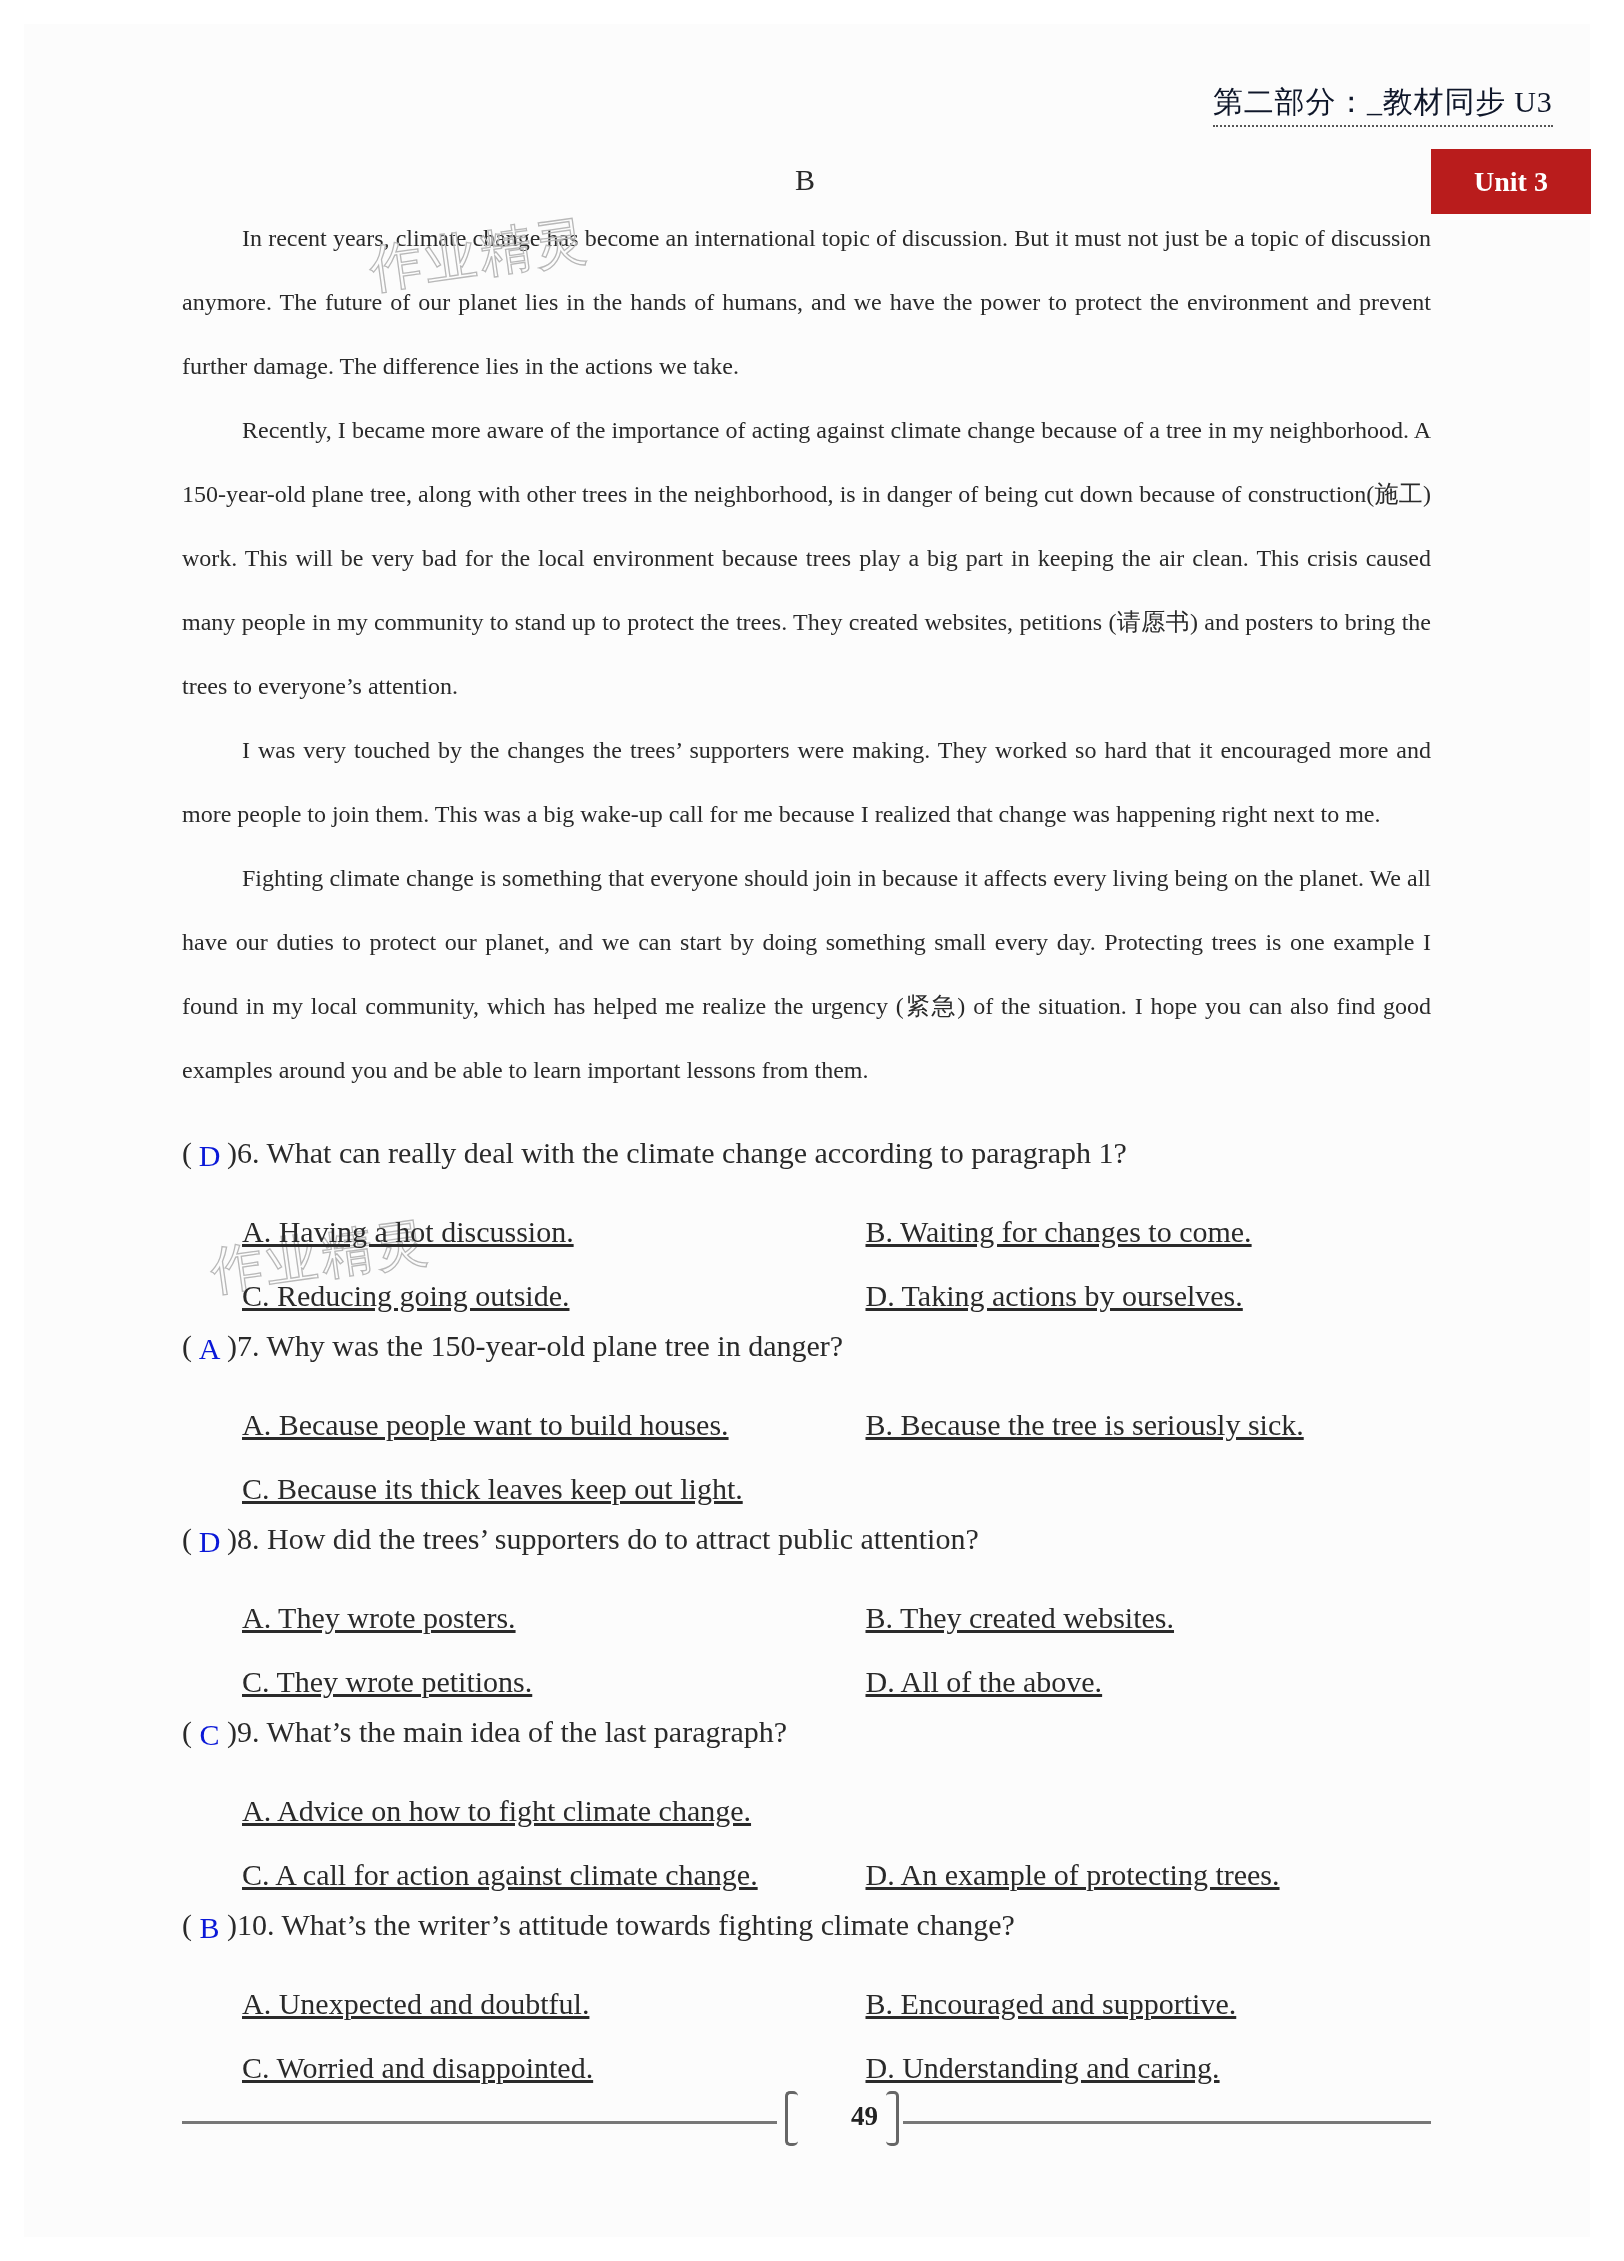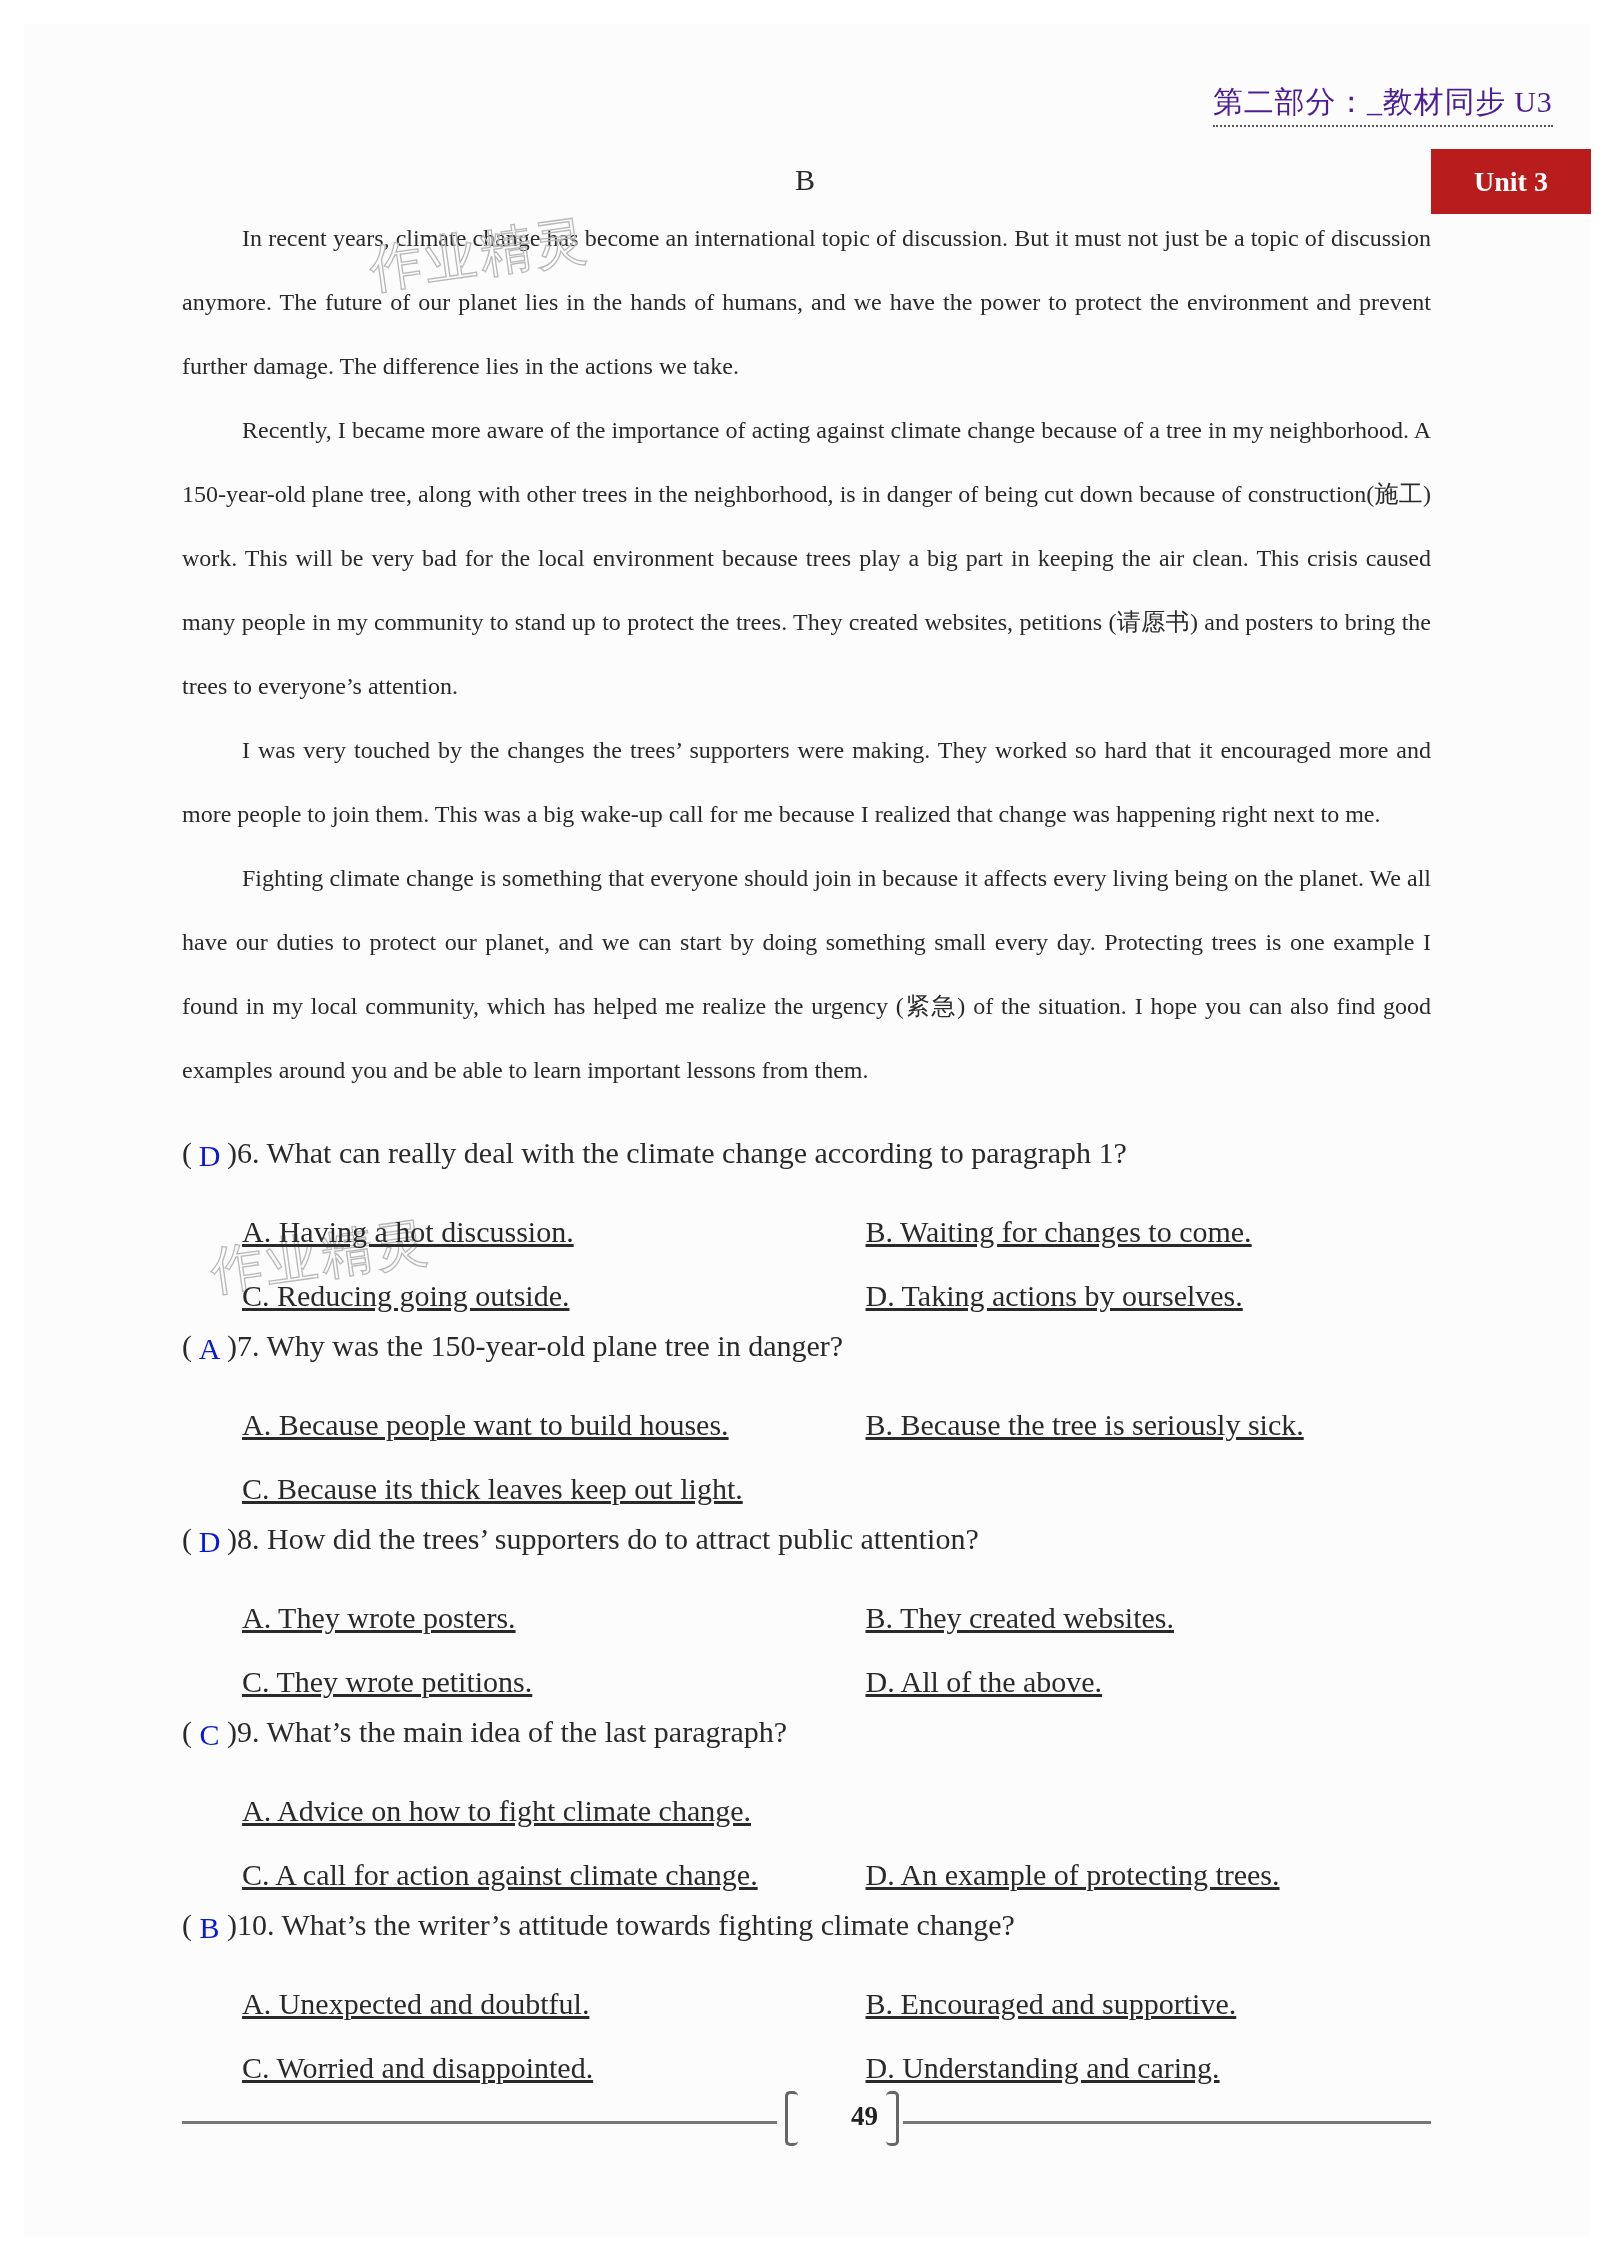--- a/index.html
+++ b/index.html
@@ -10,21 +10,21 @@
     overflow: hidden;
     font-family: "Liberation Serif", "DejaVu Serif", serif;
     color: #2a2a2a;
   }
   .page {
     position: absolute; left: 23.5px; top: 23.5px; width: 1566px; height: 2213px;
     background: #fcfcfc;
   }
   .header-title {
     position: absolute; left: 1213px; top: 82px;
-    font-size: 30px; color: #4c1d95;
+    font-size: 30px; color: #0f172a;
     border-bottom: 2.5px dotted #555;
     padding-bottom: 1.7px; letter-spacing: 0.8px;
   }
   .unit-tab {
     position: absolute; left: 1431px; top: 149px; width: 160px; height: 65px;
     background: #b91c1c; color: #fff;
     font-family: "Liberation Serif", serif; font-weight: bold; font-size: 28px;
     display: flex; align-items: center; justify-content: center;
   }
   .section-letter {

